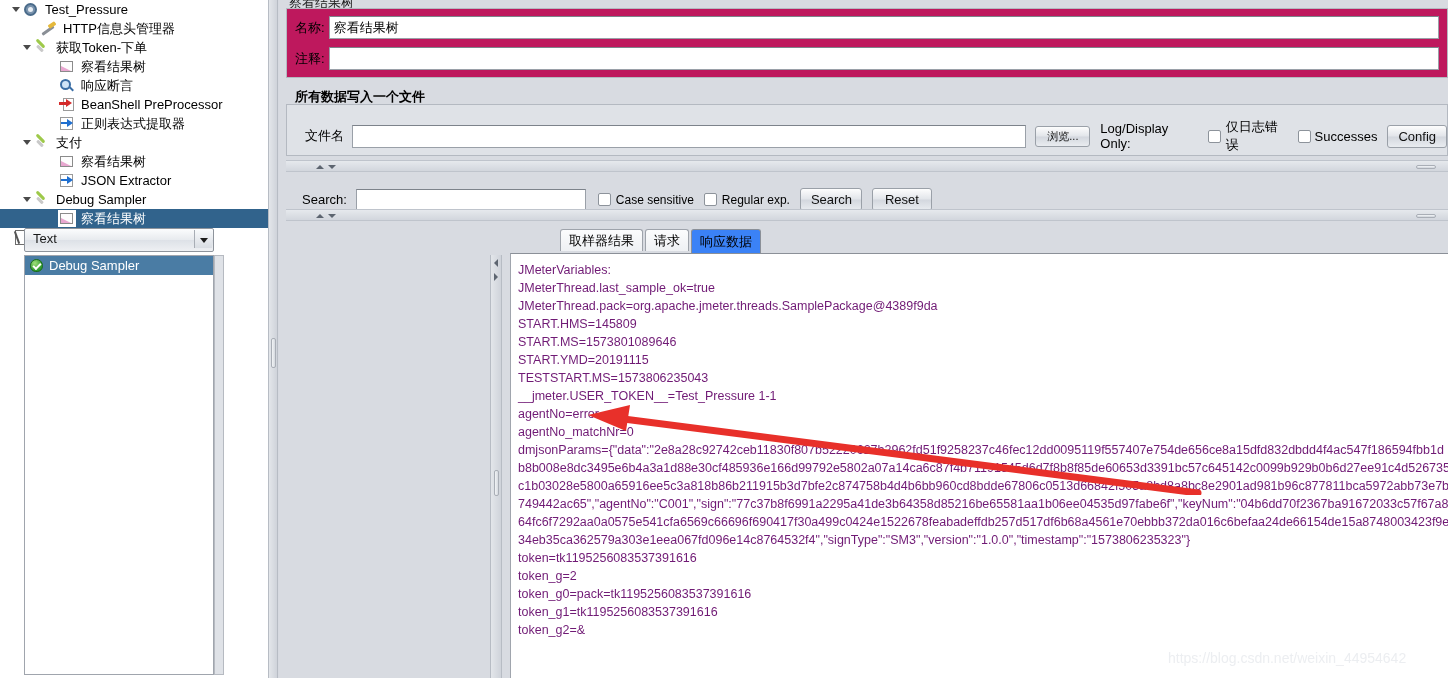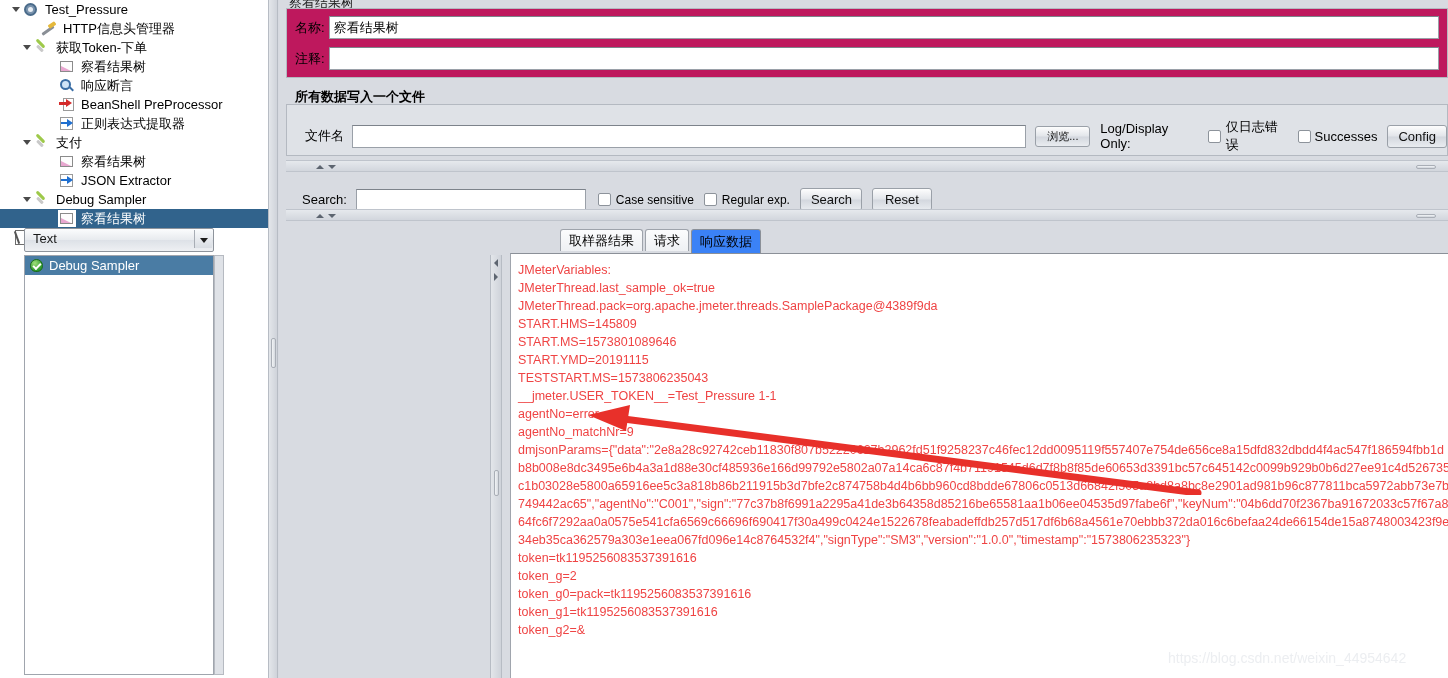--- a/index.html
+++ b/index.html
@@ -294,21 +294,21 @@
   }
 
   
   .resp-area{
     position:absolute;left:510px;top:253px;width:938px;height:425px;
     background:#fff;border-top:1px solid #8b9098;border-left:1px solid #a0a5ad;
     box-sizing:border-box;overflow:hidden;
   }
   .resp-line{
     position:relative;height:18px;line-height:18px;font-size:12.5px;
-    white-space:pre;padding-left:7px;color:#ef4444;
+    white-space:pre;padding-left:7px;color:#701a75;
     font-family:"Liberation Sans","DejaVu Sans",sans-serif;
   }
 
   
   .red-arrow{
     position:absolute;left:588px;top:405px;width:620px;height:90px;
     pointer-events:none;
   }
 
   .watermark{
@@ -505,21 +505,21 @@
     <div id="resp-container" style="padding-top:7px;">
         <div class="resp-line">JMeterVariables:</div>
         <div class="resp-line">JMeterThread.last_sample_ok=true</div>
         <div class="resp-line">JMeterThread.pack=org.apache.jmeter.threads.SamplePackage@4389f9da</div>
         <div class="resp-line">START.HMS=145809</div>
         <div class="resp-line">START.MS=1573801089646</div>
         <div class="resp-line">START.YMD=20191115</div>
         <div class="resp-line">TESTSTART.MS=1573806235043</div>
         <div class="resp-line">__jmeter.USER_TOKEN__=Test_Pressure 1-1</div>
         <div class="resp-line">agentNo=error</div>
-        <div class="resp-line">agentNo_matchNr=9</div>
+        <div class="resp-line">agentNo_matchNr=0</div>
         <div class="resp-line">dmjsonParams={"data":"2e8a28c92742ceb11830f807b52220627b2962fd51f9258237c46fec12dd0095119f557407e754de656ce8a15dfd832dbdd4f4ac547f186594fbb1d</div>
         <div class="resp-line">b8b008e8dc3495e6b4a3a1d88e30cf485936e166d99792e5802a07a14ca6c87f4b71191545d6d7f8b8f85de60653d3391bc57c645142c0099b929b0b6d27ee91c4d526735</div>
         <div class="resp-line">c1b03028e5800a65916ee5c3a818b86b211915b3d7bfe2c874758b4d4b6bb960cd8bdde67806c0513d66842f505a8bd8a8bc8e2901ad981b96c877811bca5972abb73e7b</div>
         <div class="resp-line">749442ac65","agentNo":"C001","sign":"77c37b8f6991a2295a41de3b64358d85216be65581aa1b06ee04535d97fabe6f","keyNum":"04b6dd70f2367ba91672033c57f67a85</div>
         <div class="resp-line">64fc6f7292aa0a0575e541cfa6569c66696f690417f30a499c0424e1522678feabadeffdb257d517df6b68a4561e70ebbb372da016c6befaa24de66154de15a8748003423f9e</div>
         <div class="resp-line">34eb35ca362579a303e1eea067fd096e14c8764532f4","signType":"SM3","version":"1.0.0","timestamp":"1573806235323"}</div>
         <div class="resp-line">token=tk1195256083537391616</div>
         <div class="resp-line">token_g=2</div>
         <div class="resp-line">token_g0=pack=tk1195256083537391616</div>
         <div class="resp-line">token_g1=tk1195256083537391616</div>

